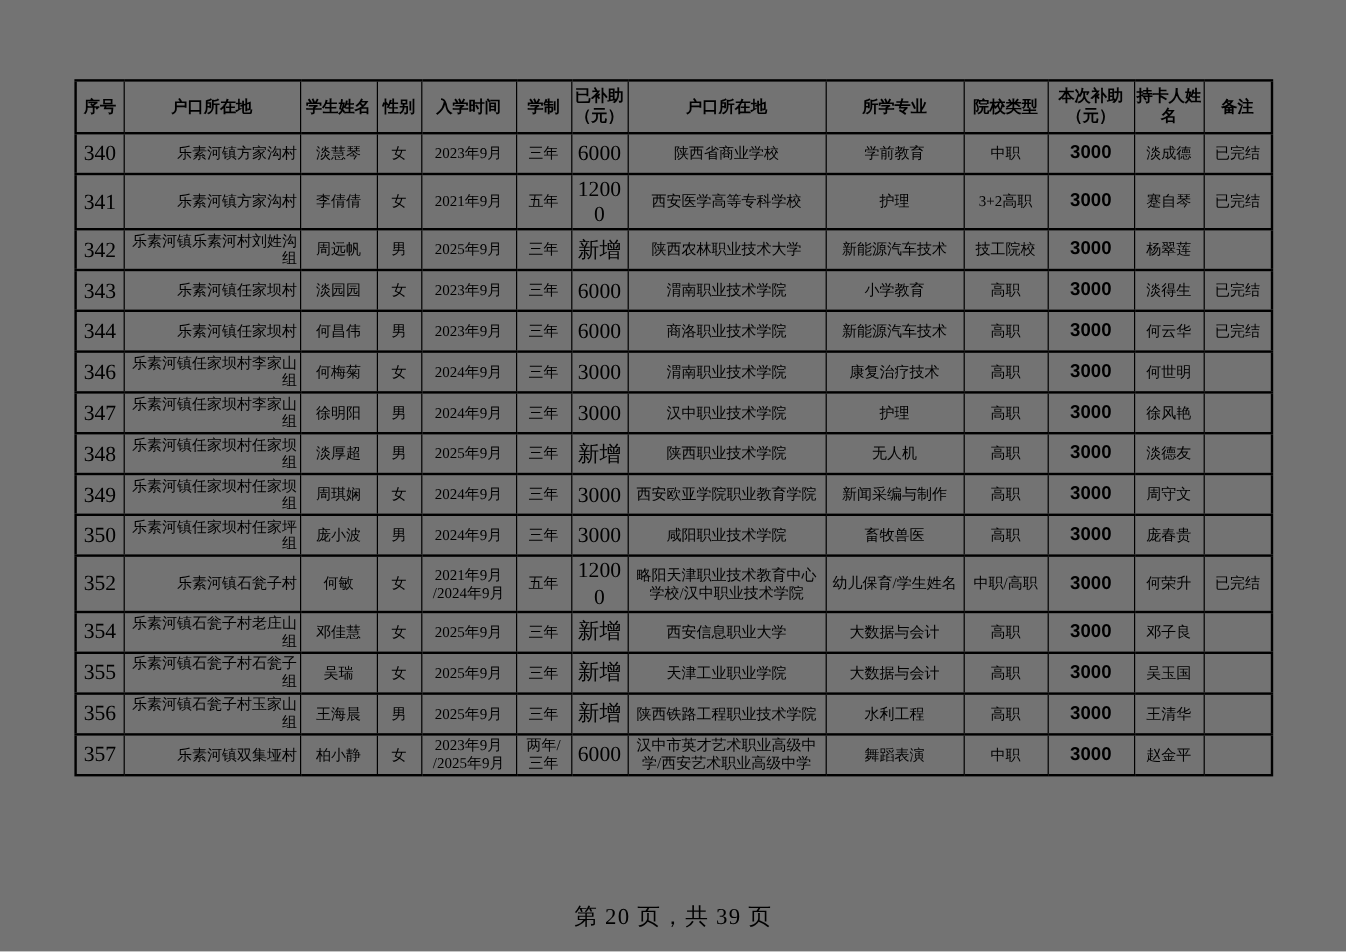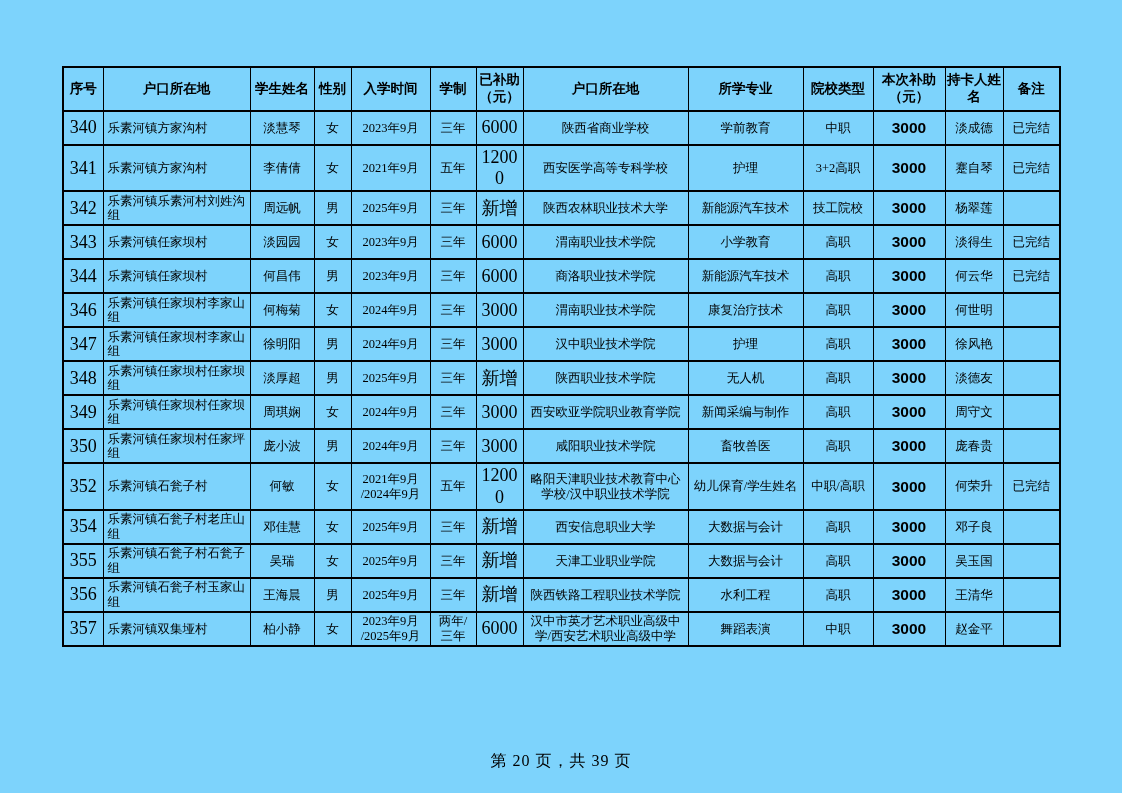--- a/index.html
+++ b/index.html
@@ -11,21 +11,21 @@
     width: 1122px;
     height: 793px;
     position: relative;
     font-family: "Liberation Serif", "DejaVu Serif", serif;
     color: #000000;
   }
   .page {
     position: absolute;
     left: 0; top: 0;
     width: 1122px; height: 793px;
-    background: #7dd3fc;
+    background: #737373;
     overflow: hidden;
   }
   table.subsidy {
     position: absolute;
     left: 62px;
     top: 66px;
     width: 999px;
     border-collapse: collapse;
     table-layout: fixed;
     border: 2px solid #000;
@@ -50,39 +50,39 @@
     font-weight: bold;
     height: 38px;
     line-height: 1.25;
     padding: 2px 1px;
   }
   table.subsidy td {
     height: 30px;
   }
   
   table.subsidy td.c1 {
-    text-align: left;
+    text-align: right;
     padding-left: 4px;
   }
   table.subsidy td.c10 {
     font-family: "Liberation Sans", "DejaVu Sans", sans-serif;
     font-weight: bold;
     font-size: 15.5px;
   }
   table.subsidy td.c0,
   table.subsidy td.c6 {
     font-size: 18px;
   }
   .footer {
     position: absolute;
     left: 0;
     width: 1122px;
     top: 751px;
     text-align: center;
-    font-size: 16px;
+    font-size: 19px;
     letter-spacing: 1px;
     color: #000;
   }
 </style>
 </head>
 <body>
 
 <div class="page">
 
   <table class="subsidy">

